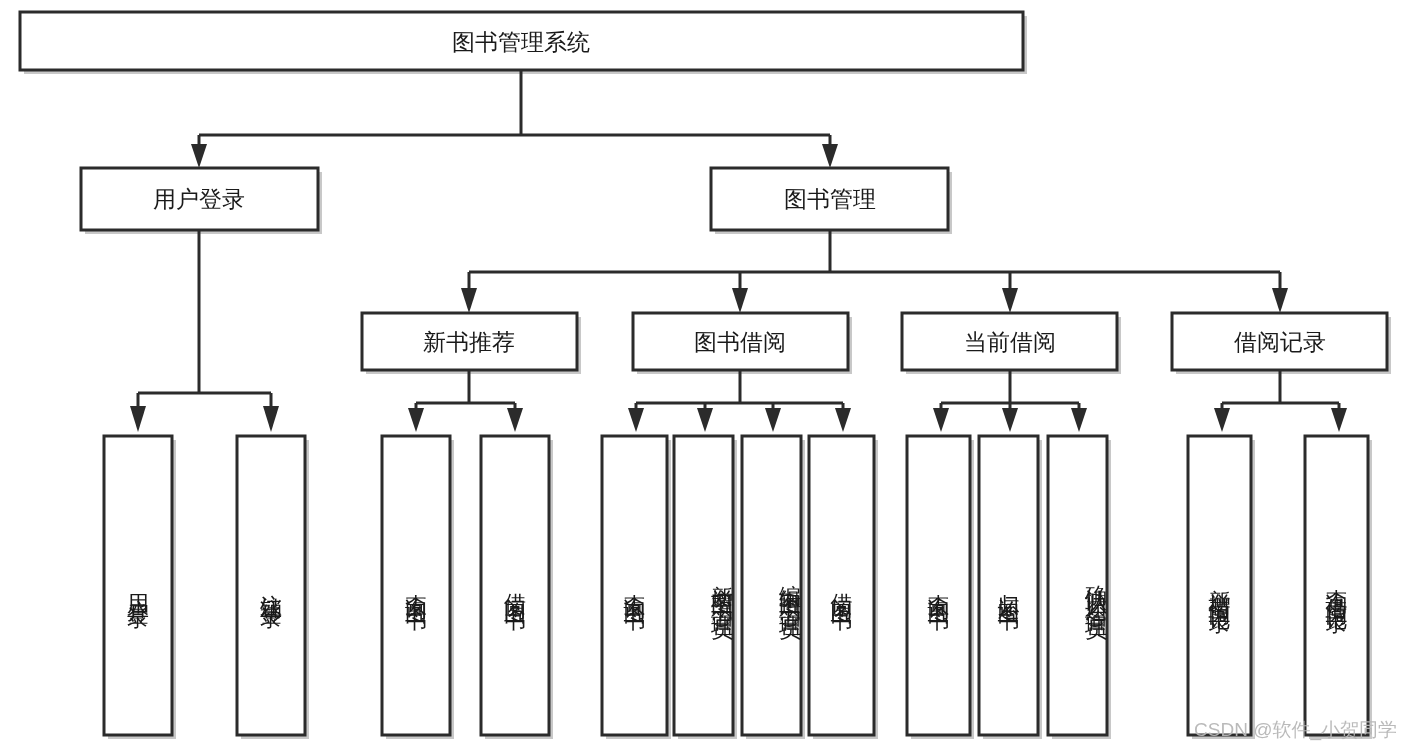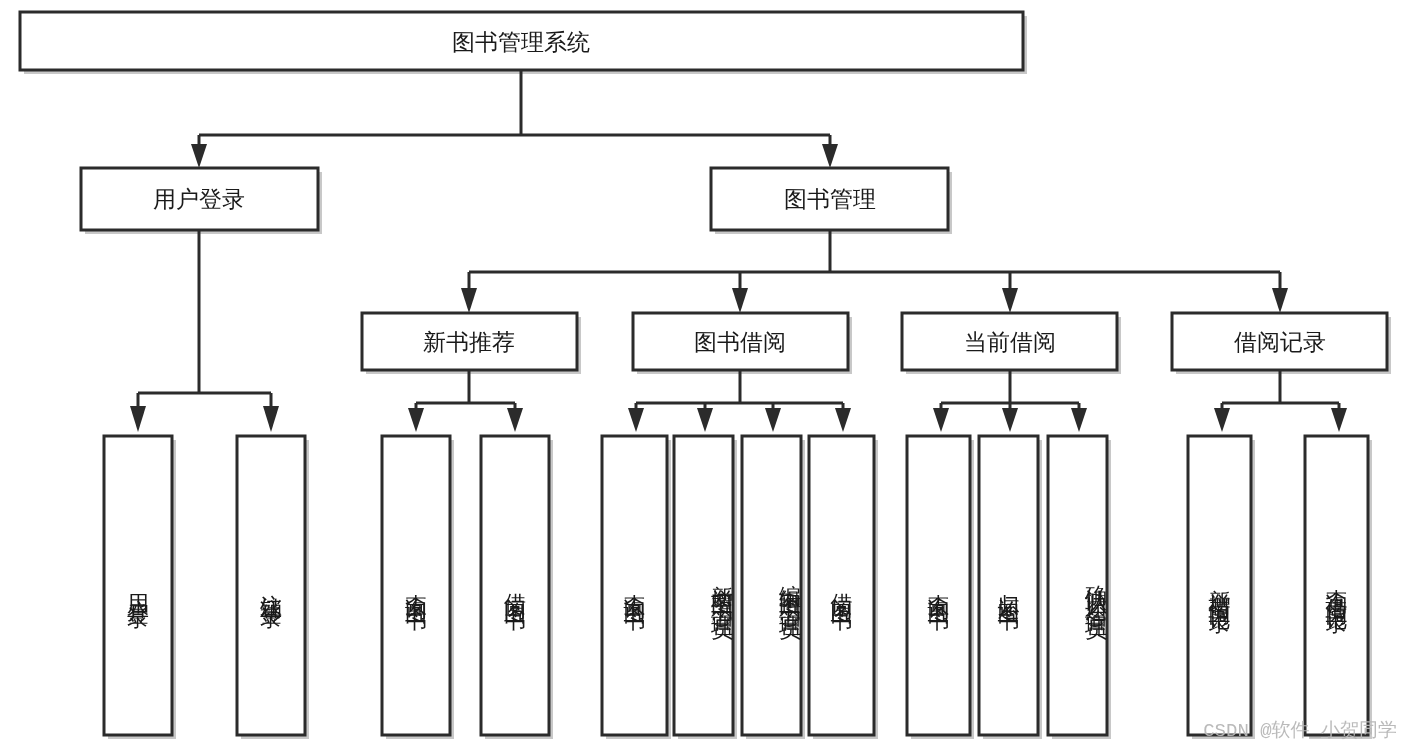--- a/index.html
+++ b/index.html
@@ -80,21 +80,21 @@
   }
   .leaf-label.topped {
     display: flex;
     align-items: flex-start;
     justify-content: center;
   }
   #watermark {
     position: absolute;
     right: 8px;
     bottom: 4px;
-    font-family: Liberation Mono, monospace;
+    font-family: Liberation Sans, sans-serif;
     font-size: 19px;
     color: #b7b7b7;
     opacity: 0.95;
     white-space: nowrap;
     user-select: none;
   }
 </style>
 </head>
 <body>
 

